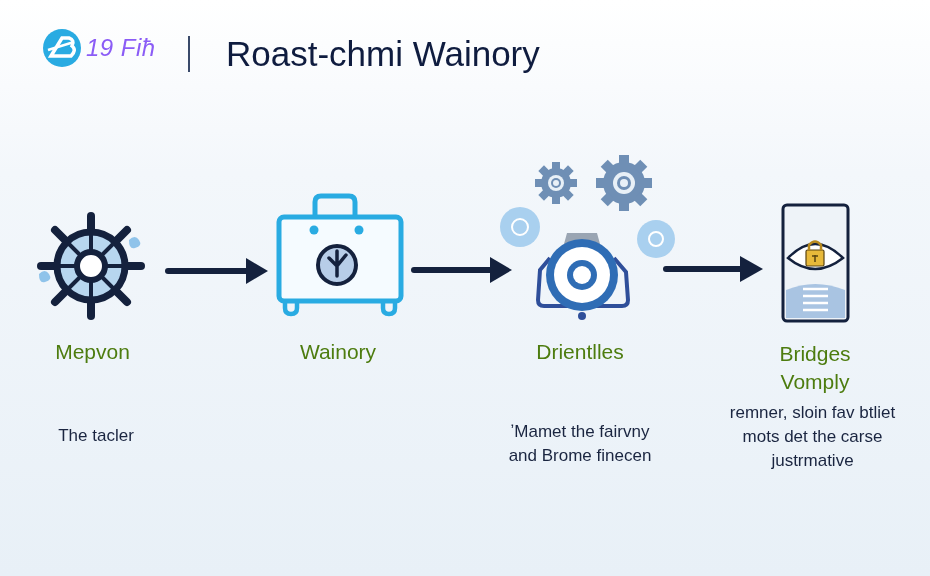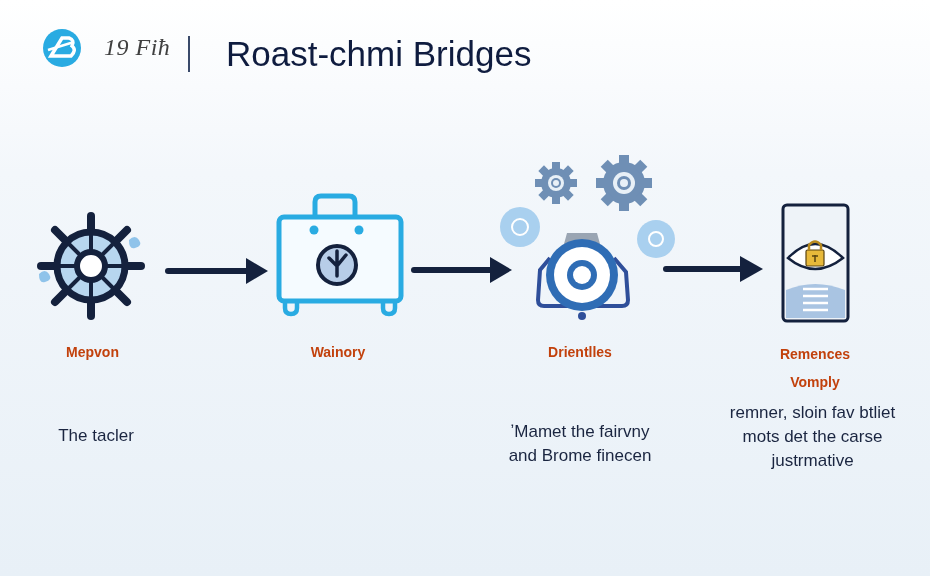--- a/index.html
+++ b/index.html
@@ -5,49 +5,49 @@
     html, body { margin: 0; padding: 0; }
     body {
       width: 930px; height: 576px; overflow: hidden; position: relative;
       background: linear-gradient(180deg, #ffffff 0%, #f3f7fb 30%, #e8f0f7 100%);
       font-family: "Liberation Sans", "DejaVu Sans", sans-serif;
       color: #14213d;
     }
     .header { position: absolute; left: 0; top: 0; width: 930px; height: 110px; }
     .logo { position: absolute; left: 42px; top: 28px; width: 40px; height: 40px; }
     .logo-text {
-      position: absolute; left: 104px; top: 34px; font-size: 24px; font-style: italic;
-      color: #404040; letter-spacing: 0.5px; font-family: Liberation Serif, serif;
+      position: absolute; left: 86px; top: 34px; font-size: 24px; font-style: italic;
+      color: #8b5cf6; letter-spacing: 0.5px;
     }
     .divider { position: absolute; left: 188px; top: 36px; width: 1.5px; height: 36px; background: #3a4a6a; }
     .title {
       position: absolute; left: 226px; top: 34px; font-size: 35px; color: #0f1c3f;
       font-weight: normal; margin: 0;
     }
     .svgwrap { position: absolute; left: 0; top: 0; }
     .step-title {
-      position: absolute; font-weight: bold; font-size: 14px; color: #c2410c; text-align: center;
+      position: absolute; font-weight: normal; font-size: 21px; color: #4d7c0f; text-align: center;
       line-height: 28px;
     }
     .step-desc {
       position: absolute; font-size: 17px; color: #1a2540; text-align: center; line-height: 24px;
     }
   </style>
 </head>
 <body>
 
 <div class="header">
   <svg class="logo" viewBox="0 0 40 40">
     <circle cx="20" cy="20" r="19" fill="#29abe2"></circle>
     <path d="M9 28 L20 10 L27 10 Q33 12 30 18 Q35 22 29 28 Z" fill="none" stroke="#ffffff" stroke-width="3.5"></path>
     <path d="M6 22 L32 14" stroke="#ffffff" stroke-width="2.5"></path>
   </svg>
   <div class="logo-text">19 Fiħ</div>
   <div class="divider"></div>
-  <h1 class="title">Roast-chmi Bridges</h1>
+  <h1 class="title">Roast-chmi Wainory</h1>
 </div>
 
 <svg class="svgwrap" width="930" height="576" viewBox="0 0 930 576">
 
   <g transform="translate(91,266)">
     <g stroke="#14213d" stroke-width="8" stroke-linecap="round">
       <line x1="0" y1="-50" x2="0" y2="50"></line>
       <line x1="-50" y1="0" x2="50" y2="0"></line>
       <line x1="-36" y1="-36" x2="36" y2="36"></line>
       <line x1="-36" y1="36" x2="36" y2="-36"></line>
@@ -163,20 +163,20 @@
 
 <div class="step-title" style="left:268px; top:338px; width:140px;">Wainory</div>
 
 <div class="step-title" style="left:490px; top:338px; width:180px;">Drientlles</div>
 <div class="step-desc" style="left:480px; top:400px; width:200px;margin-top:20px;">
   <div>ʼMamet the fairvny</div>
   <div>and Brome finecen</div>
 </div>
 
 <div class="step-title" style="left:730px; top:340px; width:170px;">
-  <div>Remences</div>
+  <div>Bridges</div>
   <div>Vomply</div>
 </div>
 <div class="step-desc" style="left:705px; top:401px; width:215px;">
   <div>remner, sloin fav btliet</div>
   <div>mots det the carse</div>
   <div>justrmative</div>
 </div>
 
 </body></html>

